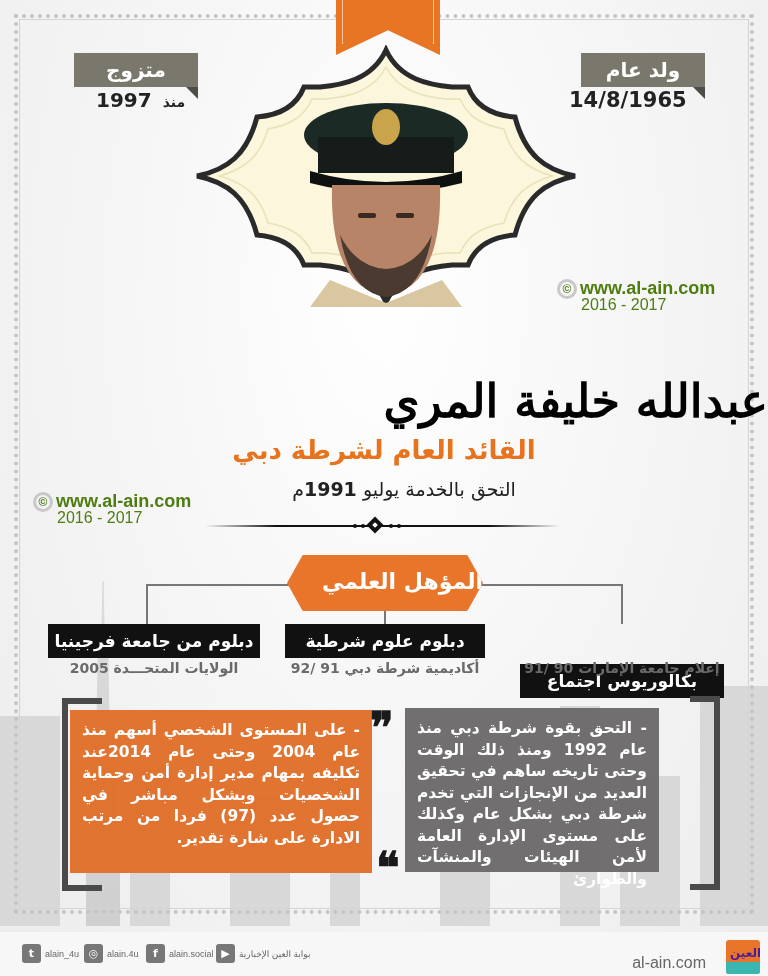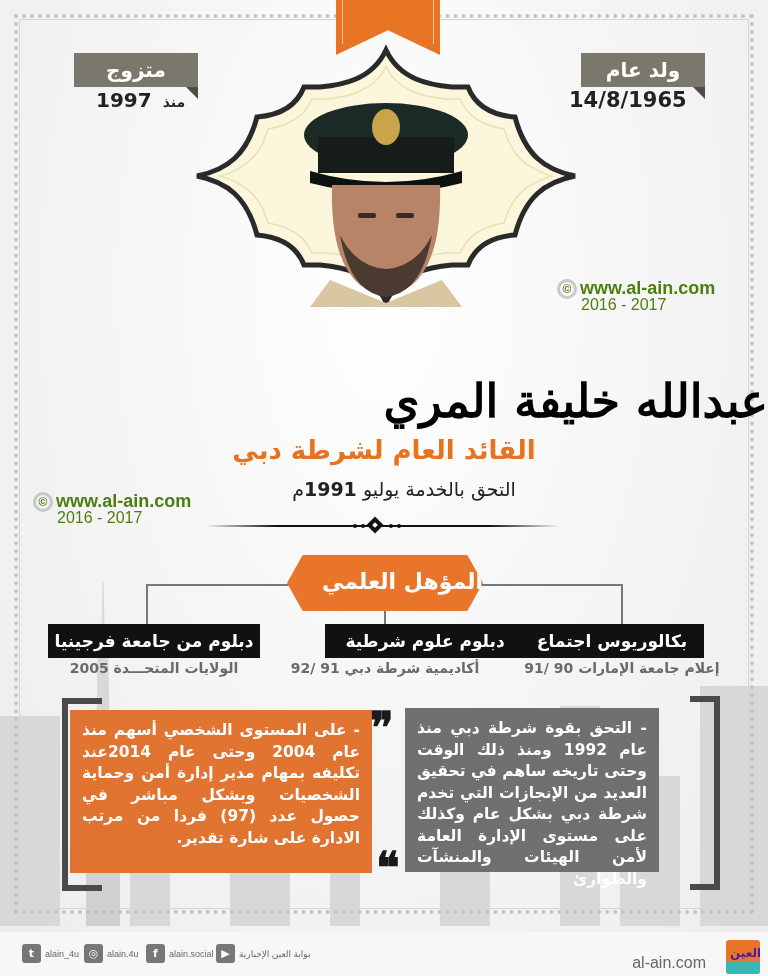--- a/index.html
+++ b/index.html
@@ -188,24 +188,24 @@
 <div class="dot" style="left:389px;"></div>
 <div class="dot" style="left:397px;"></div>
 <div class="divider-gem"></div>
 
 <div class="tree-h"></div>
 <div class="tree-v" style="left:146px; top:584px; height:40px;"></div>
 <div class="tree-v" style="left:384px; top:600px; height:24px;"></div>
 <div class="tree-v" style="left:621px; top:584px; height:40px;"></div>
 <div class="qual-badge">المؤهل العلمي</div>
 
-<div class="qual-box" style="left:520px; width:184px;">بكالوريوس اجتماع</div>
+<div class="qual-box" style="left:520px; width:204px;margin-top:40px;">بكالوريوس اجتماع</div>
 <div class="qual-sub" style="left:516px; width:212px;">إعلام جامعة الإمارات 90 /91</div>
 
-<div class="qual-box" style="left:285px; width:200px;margin-left:40px;">دبلوم علوم شرطية</div>
+<div class="qual-box" style="left:285px; width:200px;">دبلوم علوم شرطية</div>
 <div class="qual-sub" style="left:283px; width:204px;">أكاديمية شرطة دبي 91 /92</div>
 
 <div class="qual-box" style="left:48px; width:212px;">دبلوم من جامعة فرجينيا</div>
 <div class="qual-sub" style="left:48px; width:212px;">الولايات المتحـــدة  2005</div>
 
 <div class="bracket bracket-left"></div>
 <div class="bracket bracket-right"></div>
 
 <div class="bio bio-left">- على المستوى الشخصي أسهم منذ عام 2004 وحتى عام 2014عند تكليفه بمهام مدير إدارة أمن وحماية الشخصيات وبشكل مباشر في حصول عدد (97) فردا من مرتب الادارة على شارة تقدير.</div>
 <div class="bio bio-right">- التحق بقوة شرطة دبي منذ عام 1992 ومنذ ذلك الوقت وحتى تاريخه ساهم في تحقيق العديد من الإنجازات التي تخدم شرطة دبي بشكل عام وكذلك على مستوى الإدارة العامة لأمن الهيئات والمنشآت والطوارئ</div>

